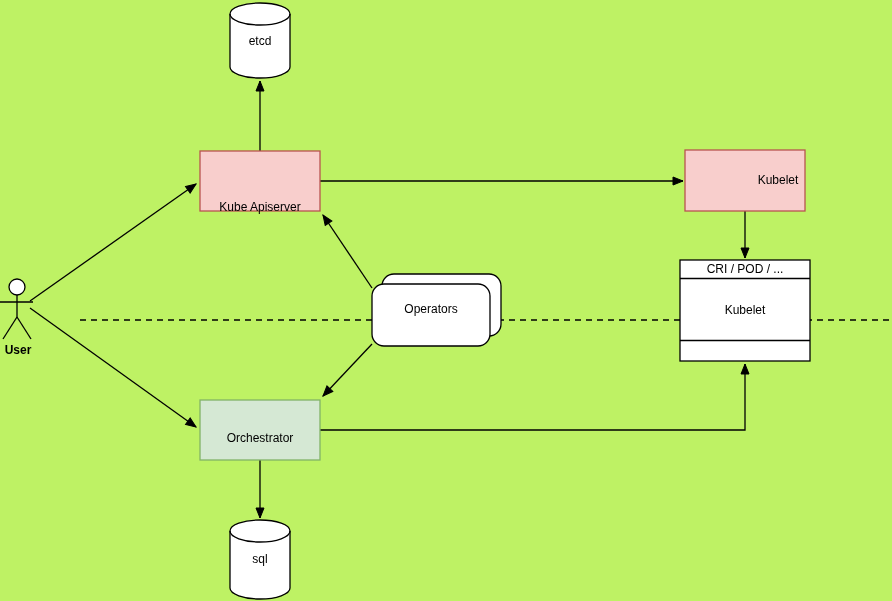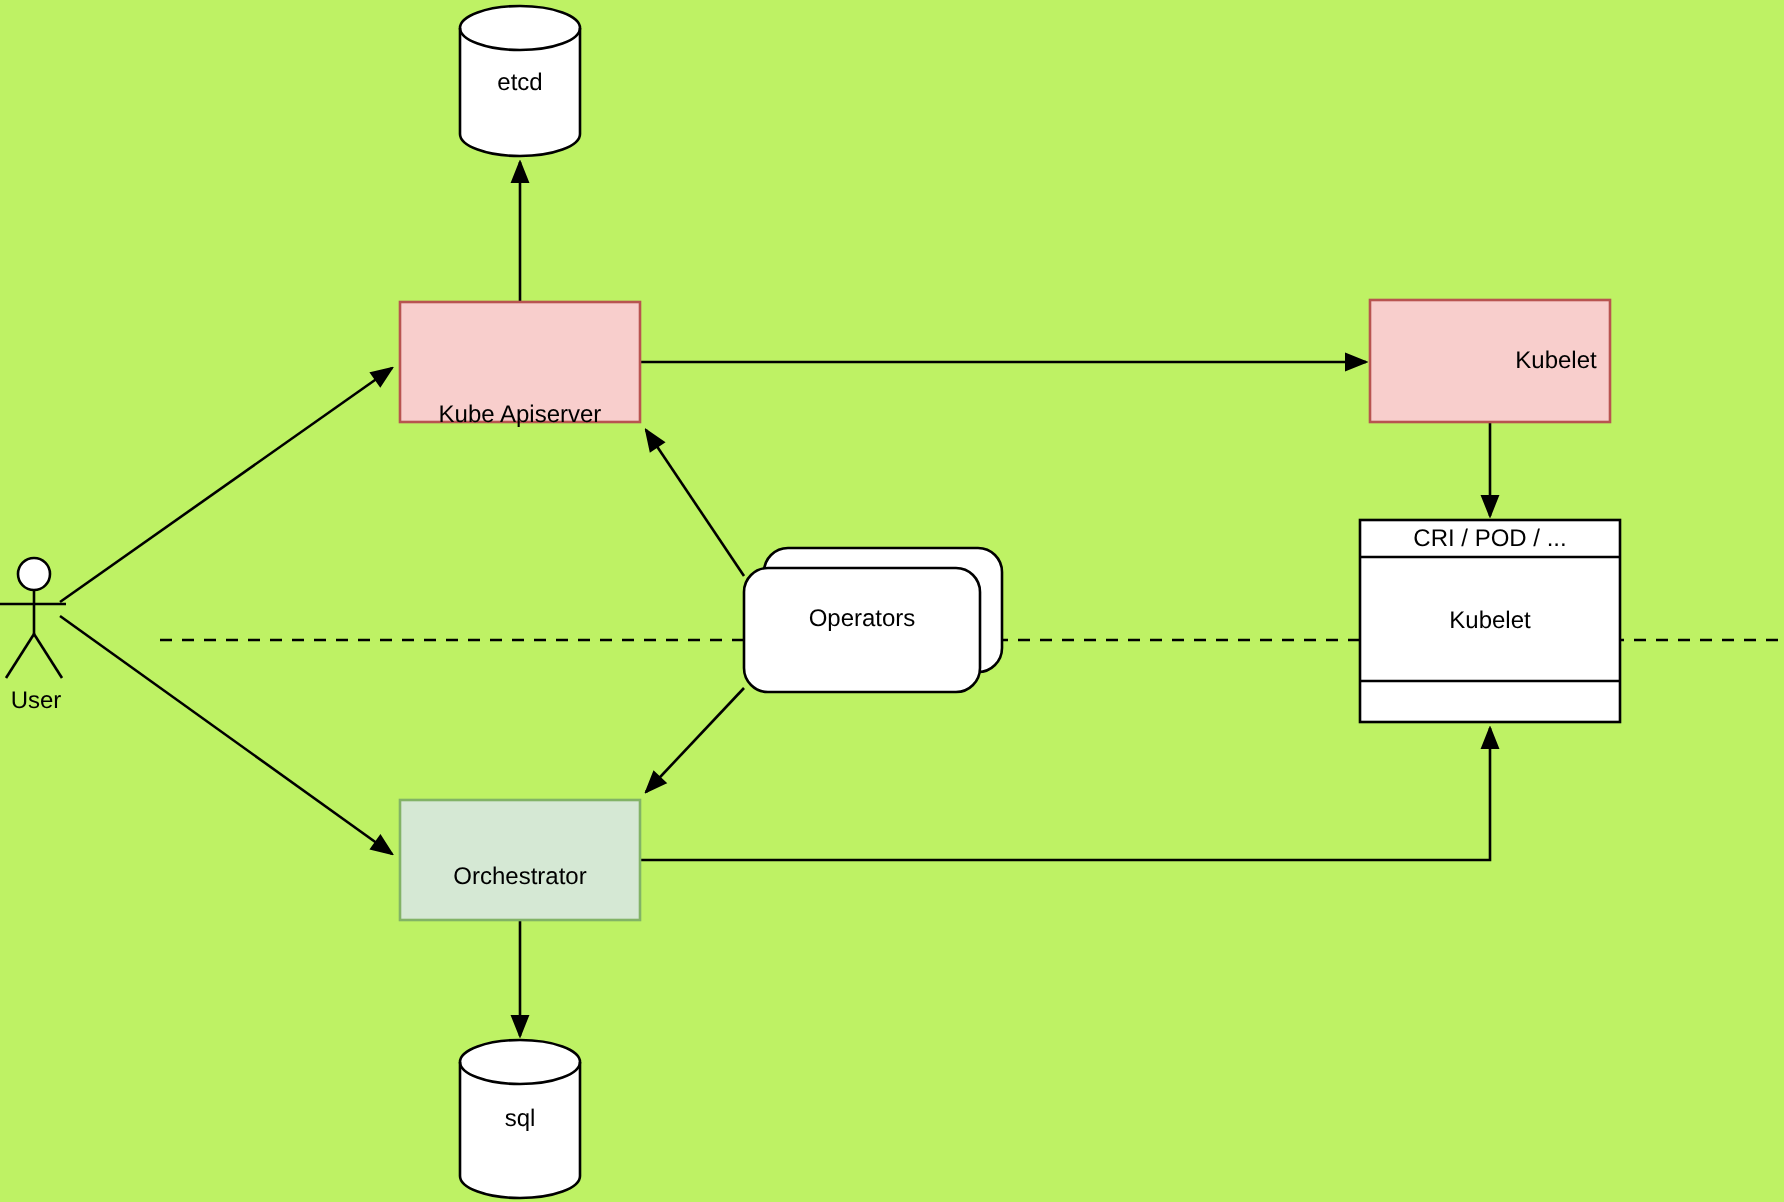--- a/index.html
+++ b/index.html
@@ -100,15 +100,15 @@
 
   <div class="lbl" style="left:680px; top:279px; width:130px; height:62px;">Kubelet</div>
 
 
   <div class="lbl" style="left:372px; top:284px; width:118px; height:51px;">Operators</div>
 
   <div class="lbl" style="left:200px; top:400px; width:120px; height:76px;">Orchestrator</div>
 
   <div class="lbl" style="left:230px; top:524px; width:60px; height:70px;">sql</div>
 
-  <div class="lbl" style="left:0px; top:342px; width:36px; height:16px;">User</div>
+  <div class="lbl" style="left:0px; top:342px; width:36px; height:16px;font-weight:bold;">User</div>
 
 </div>
 
 </body></html>

